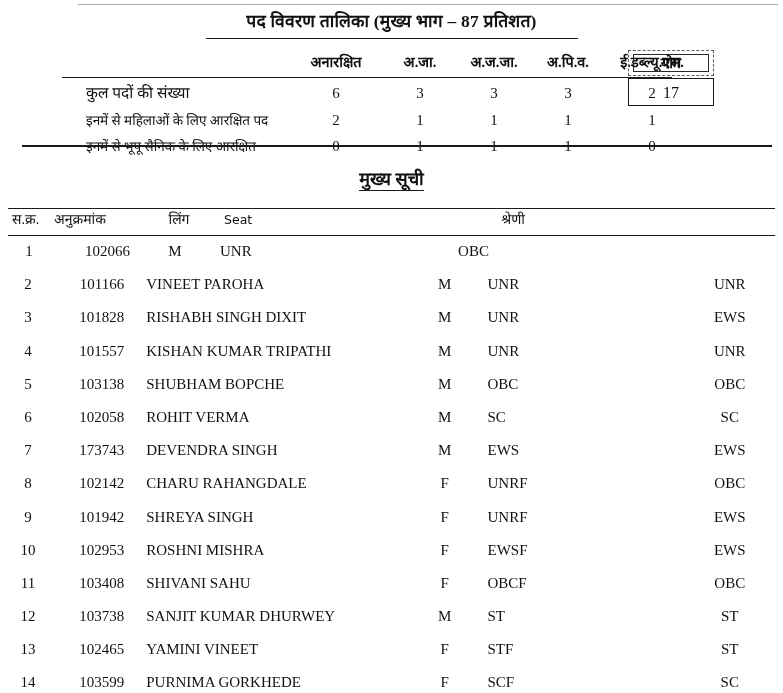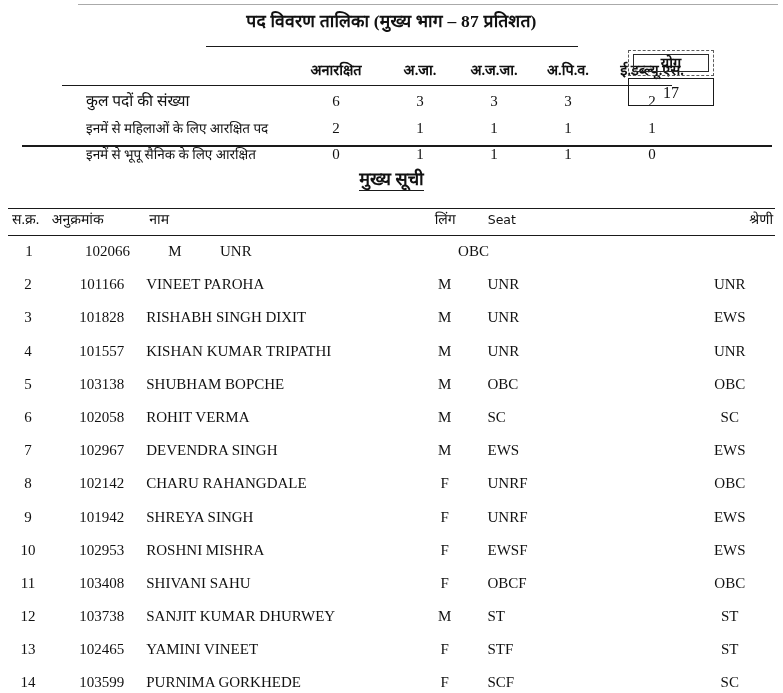--- a/index.html
+++ b/index.html
@@ -32,21 +32,21 @@
     position: absolute;
     left: 0;
     top: 8px;
     width: 783px;
   }
   .post-title {
     text-align: center;
     font-size: 17.5px;
     font-weight: 700;
     letter-spacing: .2px;
-    padding-bottom: 14px;
+    padding-bottom: 6px;
     margin: 0 auto;
     width: 372px;
     border-bottom: 1.6px solid #1a1a1a;
     white-space: nowrap;
   }
 
   .post-grid {
     position: relative;
     margin-top: 12px;
     width: 629px;
@@ -249,21 +249,20 @@
   <span>मुख्य सूची</span>
 </div>
 
 <div class="list-table">
 
   <div class="lt-rule"></div>
 
   <div class="lt-head">
     <div class="c-sno">स.क्र.</div>
     <div class="c-roll">अनुक्रमांक</div>
-    <div class="c-name">नाम</div>
     <div class="c-gender">लिंग</div>
     <div class="c-seat">Seat</div>
     <div class="c-ex"></div>
     <div class="c-cat">श्रेणी</div>
   </div>
 
   <div class="lt-rule"></div>
 
   <div class="lt-rows" id="list-rows">
       <div class="lt-row">
@@ -314,21 +313,21 @@
         <div class="c-sno">6</div>
         <div class="c-roll">102058</div>
         <div class="c-name">ROHIT  VERMA</div>
         <div class="c-gender">M</div>
         <div class="c-seat">SC</div>
         <div class="c-ex"></div>
         <div class="c-cat">SC</div>
       </div>
       <div class="lt-row">
         <div class="c-sno">7</div>
-        <div class="c-roll">102967</div>
+        <div class="c-roll">173743</div>
         <div class="c-name">DEVENDRA  SINGH</div>
         <div class="c-gender">M</div>
         <div class="c-seat">EWS</div>
         <div class="c-ex"></div>
         <div class="c-cat">EWS</div>
       </div>
       <div class="lt-row">
         <div class="c-sno">8</div>
         <div class="c-roll">102142</div>
         <div class="c-name">CHARU  RAHANGDALE</div>

